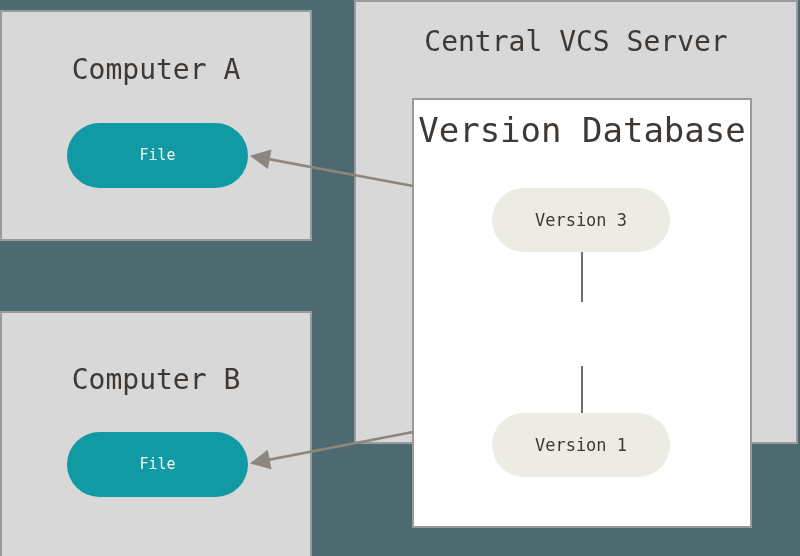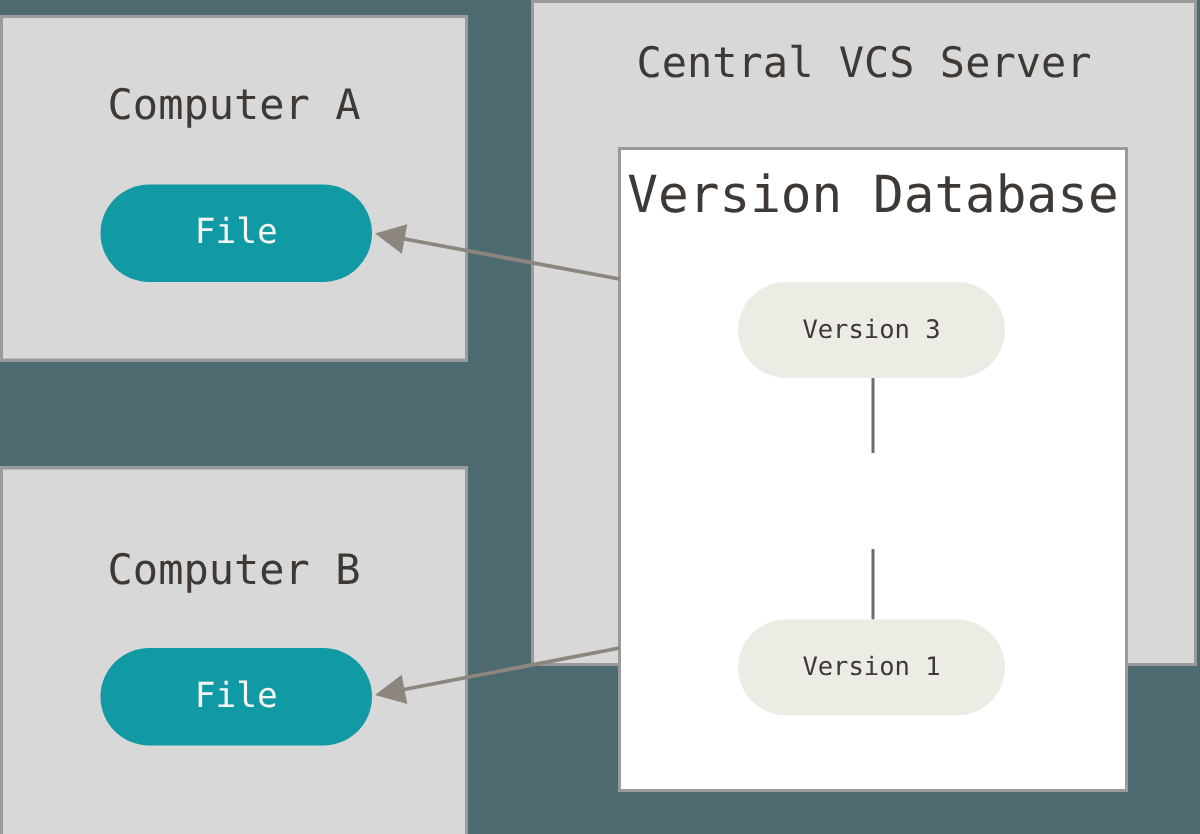--- a/index.html
+++ b/index.html
@@ -38,21 +38,21 @@
     white-space:nowrap;
   }
   #computer-a .panel-title{top:44px;}
   #computer-b .panel-title{top:53px;}
   #server .panel-title{top:26px;}
   .file-pill{
     position:absolute;left:65px;width:181px;height:65px;
     background:var(--teal);
     border-radius:33px;
     color:var(--ink-light);
-    font-size:23px;line-height:65px;text-align:center;
+    font-size:15px;line-height:65px;text-align:center;
   }
   #computer-a .file-pill{top:111px;}
   #computer-b .file-pill{top:119px;}
   #version-database{
     position:absolute;left:56px;top:96px;width:340px;height:430px;
     background:var(--white);
     border:2px solid var(--border);
     box-sizing:border-box;
   }
   #version-database .db-title{

